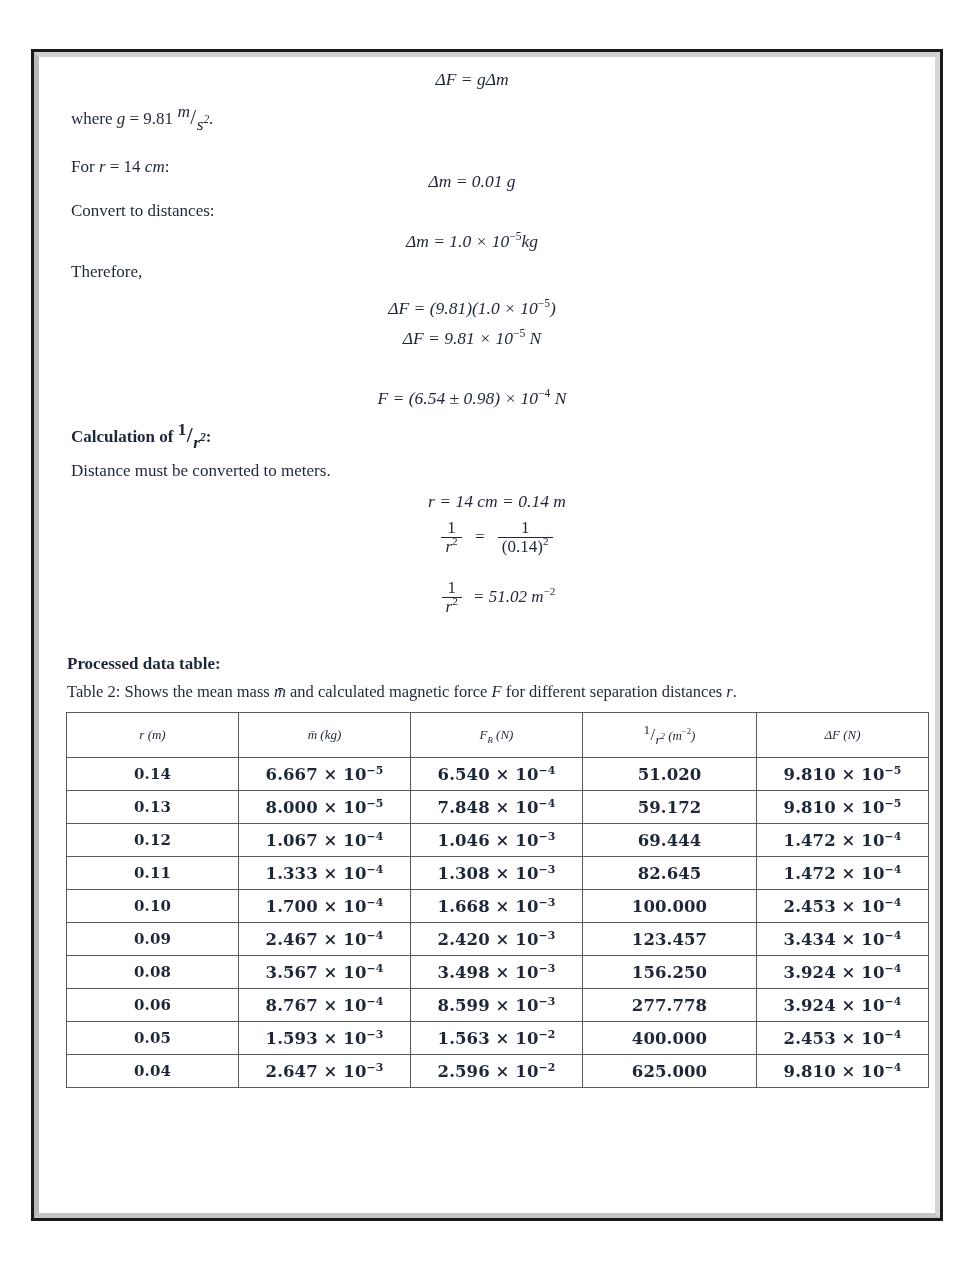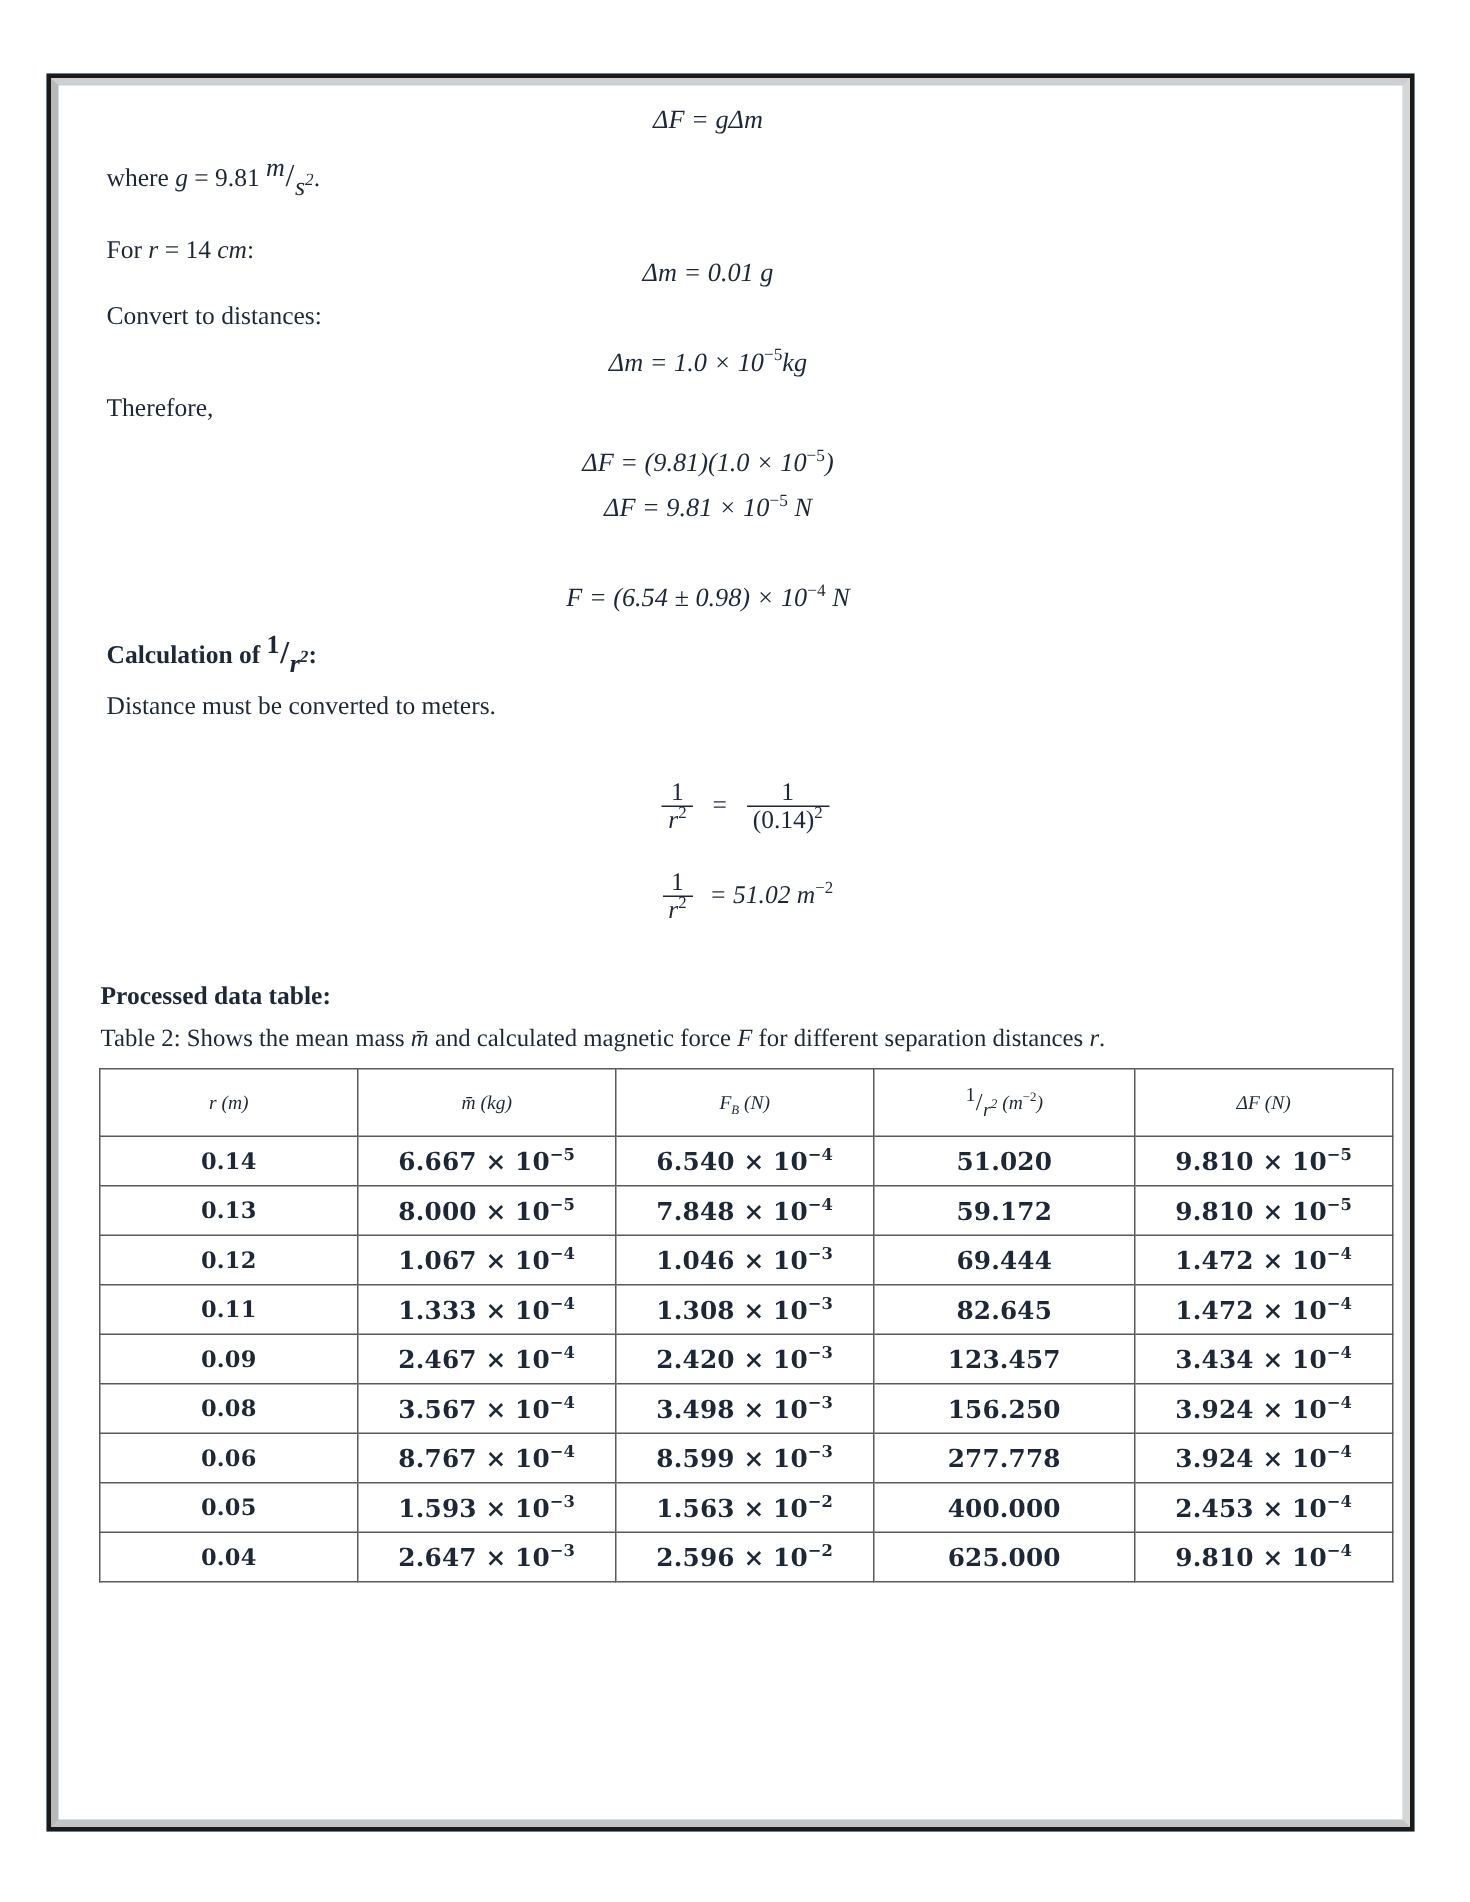--- a/index.html
+++ b/index.html
@@ -167,20 +167,23 @@
     <div class="eq" style="left:0; top:331px; width:866px; text-align:center;">
       <span class="mi">F  = (6.54 ± 0.98) × 10</span><sup>−4</sup><span class="mi"> N</span>
     </div>
 
     <div class="heading" style="left:32px; top:363px;">
       <span>Calculation of </span><span class="sfrac"><span class="num">1</span><span class="sl">/</span><span class="den"><span>r</span><sup>2</sup></span></span><span>:</span>
     </div>
 
     <div class="para" style="left:32px; top:404px;">Distance must be converted to meters.</div>
 
+    <div class="eq" style="left:0; top:434px; width:916px; text-align:center;">
+      <span class="mi">r</span><span class="mi"> = 14 cm = 0.14 m</span>
+    </div>
 
     <div class="eq" style="left:0; top:462px; width:916px; text-align:center; font-size:17px;">
       <span class="frac">
         <span class="n">1</span>
         <span class="d"><span class="mi">r</span><sup>2</sup></span>
       </span>
       <span style="margin:0 6px;">=</span>
       <span class="frac">
         <span class="n">1</span>
         <span class="d"><span>(0.14)</span><sup>2</sup></span>
@@ -256,20 +259,27 @@
             <td><span class="tnum">1.472 × 10<sup>−4</sup></span></td>
           </tr>
           <tr>
             <td class="c0">0.11</td>
             <td><span class="tnum">1.333 × 10<sup>−4</sup></span></td>
             <td><span class="tnum">1.308 × 10<sup>−3</sup></span></td>
             <td>82.645</td>
             <td><span class="tnum">1.472 × 10<sup>−4</sup></span></td>
           </tr>
           <tr>
+            <td class="c0">0.10</td>
+            <td><span class="tnum">1.700 × 10<sup>−4</sup></span></td>
+            <td><span class="tnum">1.668 × 10<sup>−3</sup></span></td>
+            <td>100.000</td>
+            <td><span class="tnum">2.453 × 10<sup>−4</sup></span></td>
+          </tr>
+          <tr>
             <td class="c0">0.09</td>
             <td><span class="tnum">2.467 × 10<sup>−4</sup></span></td>
             <td><span class="tnum">2.420 × 10<sup>−3</sup></span></td>
             <td>123.457</td>
             <td><span class="tnum">3.434 × 10<sup>−4</sup></span></td>
           </tr>
           <tr>
             <td class="c0">0.08</td>
             <td><span class="tnum">3.567 × 10<sup>−4</sup></span></td>
             <td><span class="tnum">3.498 × 10<sup>−3</sup></span></td>

